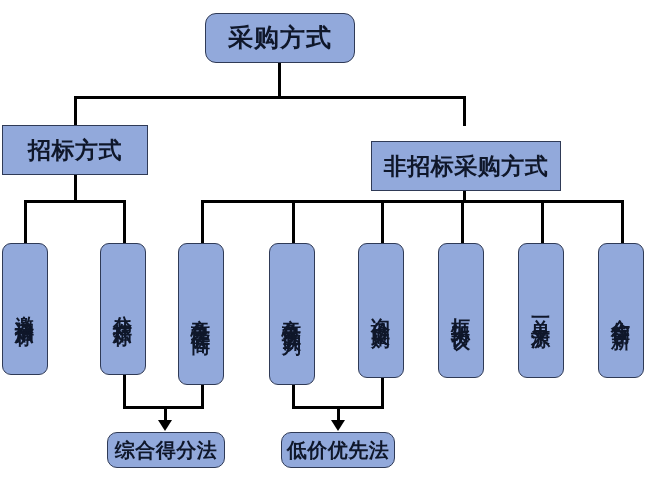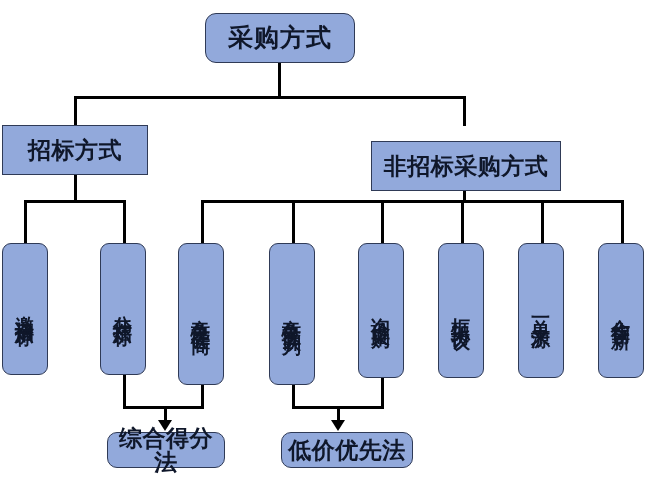--- a/index.html
+++ b/index.html
@@ -48,21 +48,21 @@
     font-size: 19px;
     writing-mode: vertical-rl;
     text-orientation: upright;
     letter-spacing: 4px;
     line-height: 1;
     padding-top: 4px;
     padding-bottom: 4px;
   }
   .node.leaf {
     border-radius: 10px;
-    font-size: 23px;
+    font-size: 20px;
     letter-spacing: 0.5px;
   }
   
   .ln {
     position: absolute;
     background: #000000;
     z-index: 1;
   }
   .ln.v { width: 3px; }
   .ln.h { height: 3px; }
@@ -129,15 +129,15 @@
   <div class="node level3" style="left:358px; top:243px; width:46px; height:135px;">询价采购</div>
 
   <div class="node level3" style="left:438px; top:243px; width:46px; height:135px;">框架协议</div>
 
   <div class="node level3" style="left:518px; top:243px; width:46px; height:135px;">单一来源</div>
 
   <div class="node level3" style="left:598px; top:243px; width:46px; height:135px;">合作创新</div>
 
   <div class="node leaf" style="left:107px; top:432px; width:118px; height:36px;">综合得分法</div>
 
-  <div class="node leaf" style="left:281px; top:432px; width:132px; height:36px;">低价优先法</div>
+  <div class="node leaf" style="left:281px; top:432px; width:114px; height:36px;">低价优先法</div>
 
 </div>
 
 </body></html>

